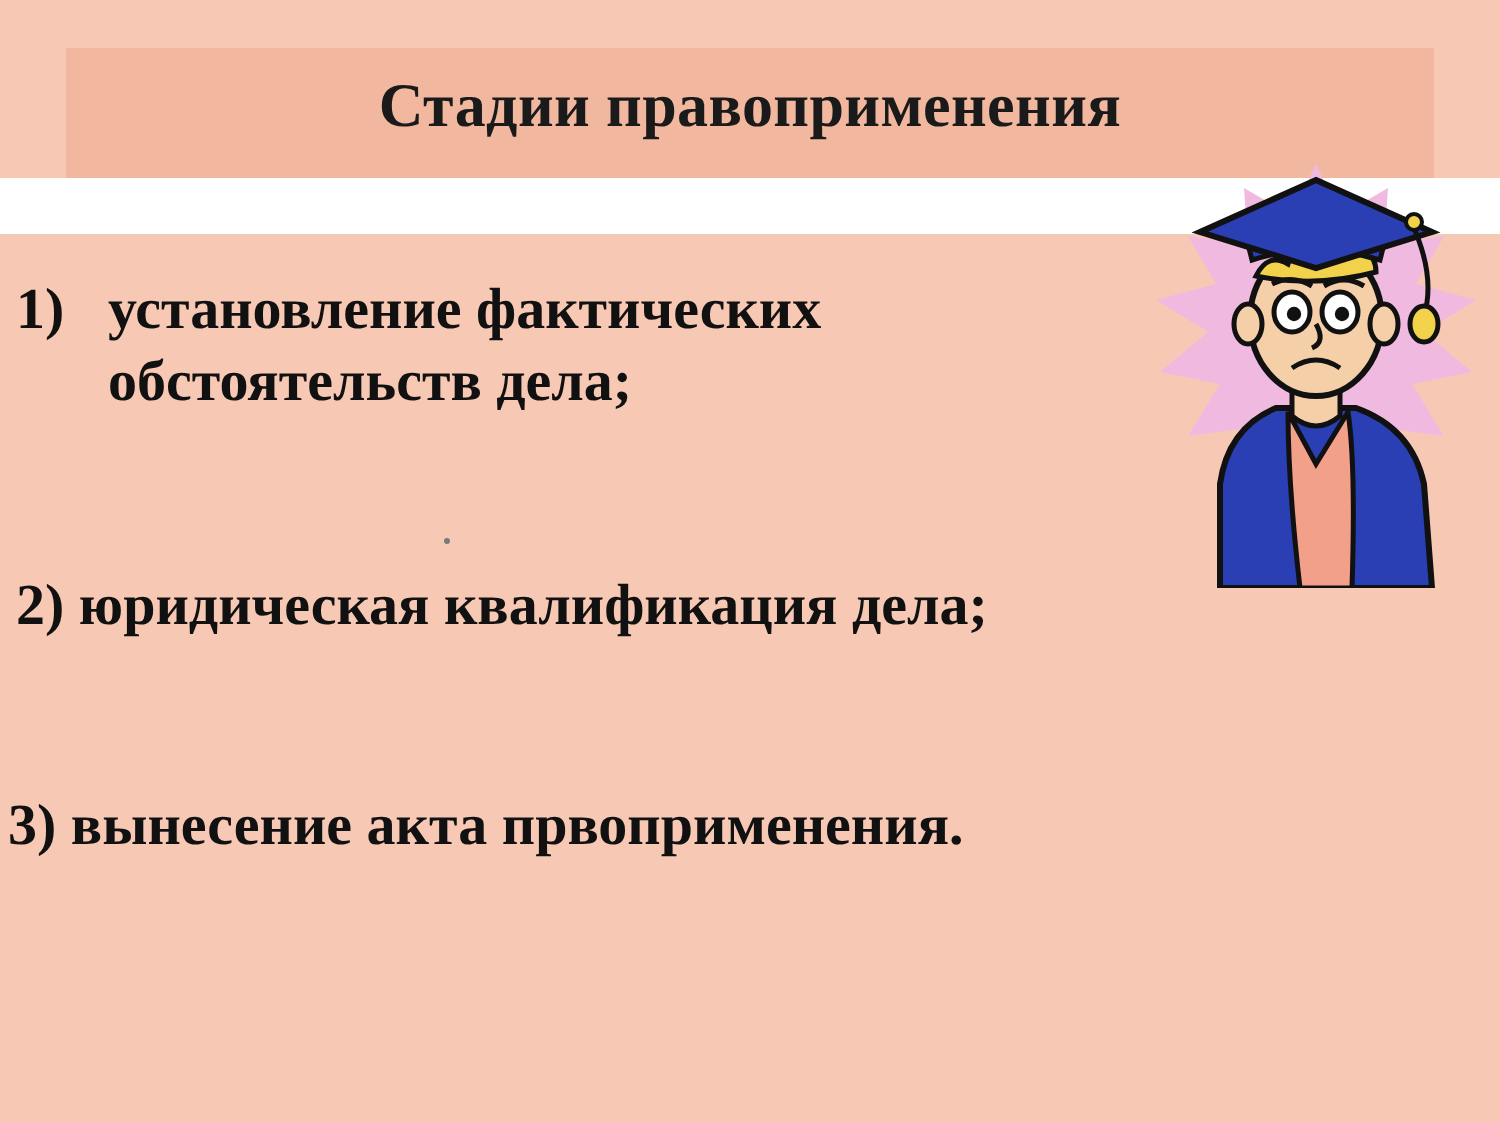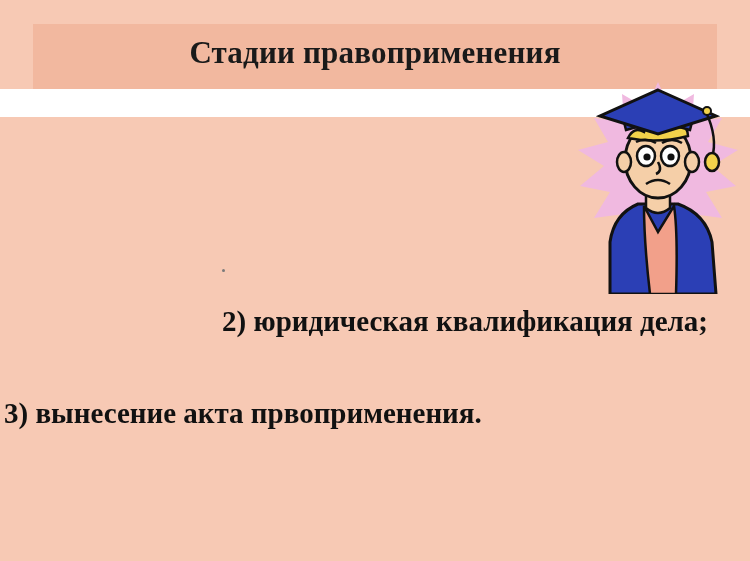--- a/index.html
+++ b/index.html
@@ -83,23 +83,22 @@
     display: inline-block;
     width: 46px;
   }
   .item-1 .l2 {
     display: block;
     margin-left: 46px;
   }
 
   .item-2 {
     left: 8px;
-    top: 186px;
+    top: 168px;
     width: 700px;
-    text-align: right;
   }
 
   .item-3 {
     left: 4px;
     top: 278px;
     width: 700px;
   }
 
   .dot {
     position: absolute;
@@ -128,20 +127,24 @@
 
 <div class="slide">
 
   <div class="title-band"></div>
   <div class="title-text">Стадии правоприменения</div>
 
   <div class="white-strip"></div>
 
   <div class="body-area">
 
+    <div class="item item-1">
+      <span class="num">1)</span><span>установление фактических</span>
+      <span class="l2">обстоятельств дела;</span>
+    </div>
 
     <div class="dot"></div>
 
     <div class="item item-2">
       <span>2)</span>
       <span>юридическая квалификация дела;</span>
     </div>
 
     <div class="item item-3">
       <span>3)</span>

